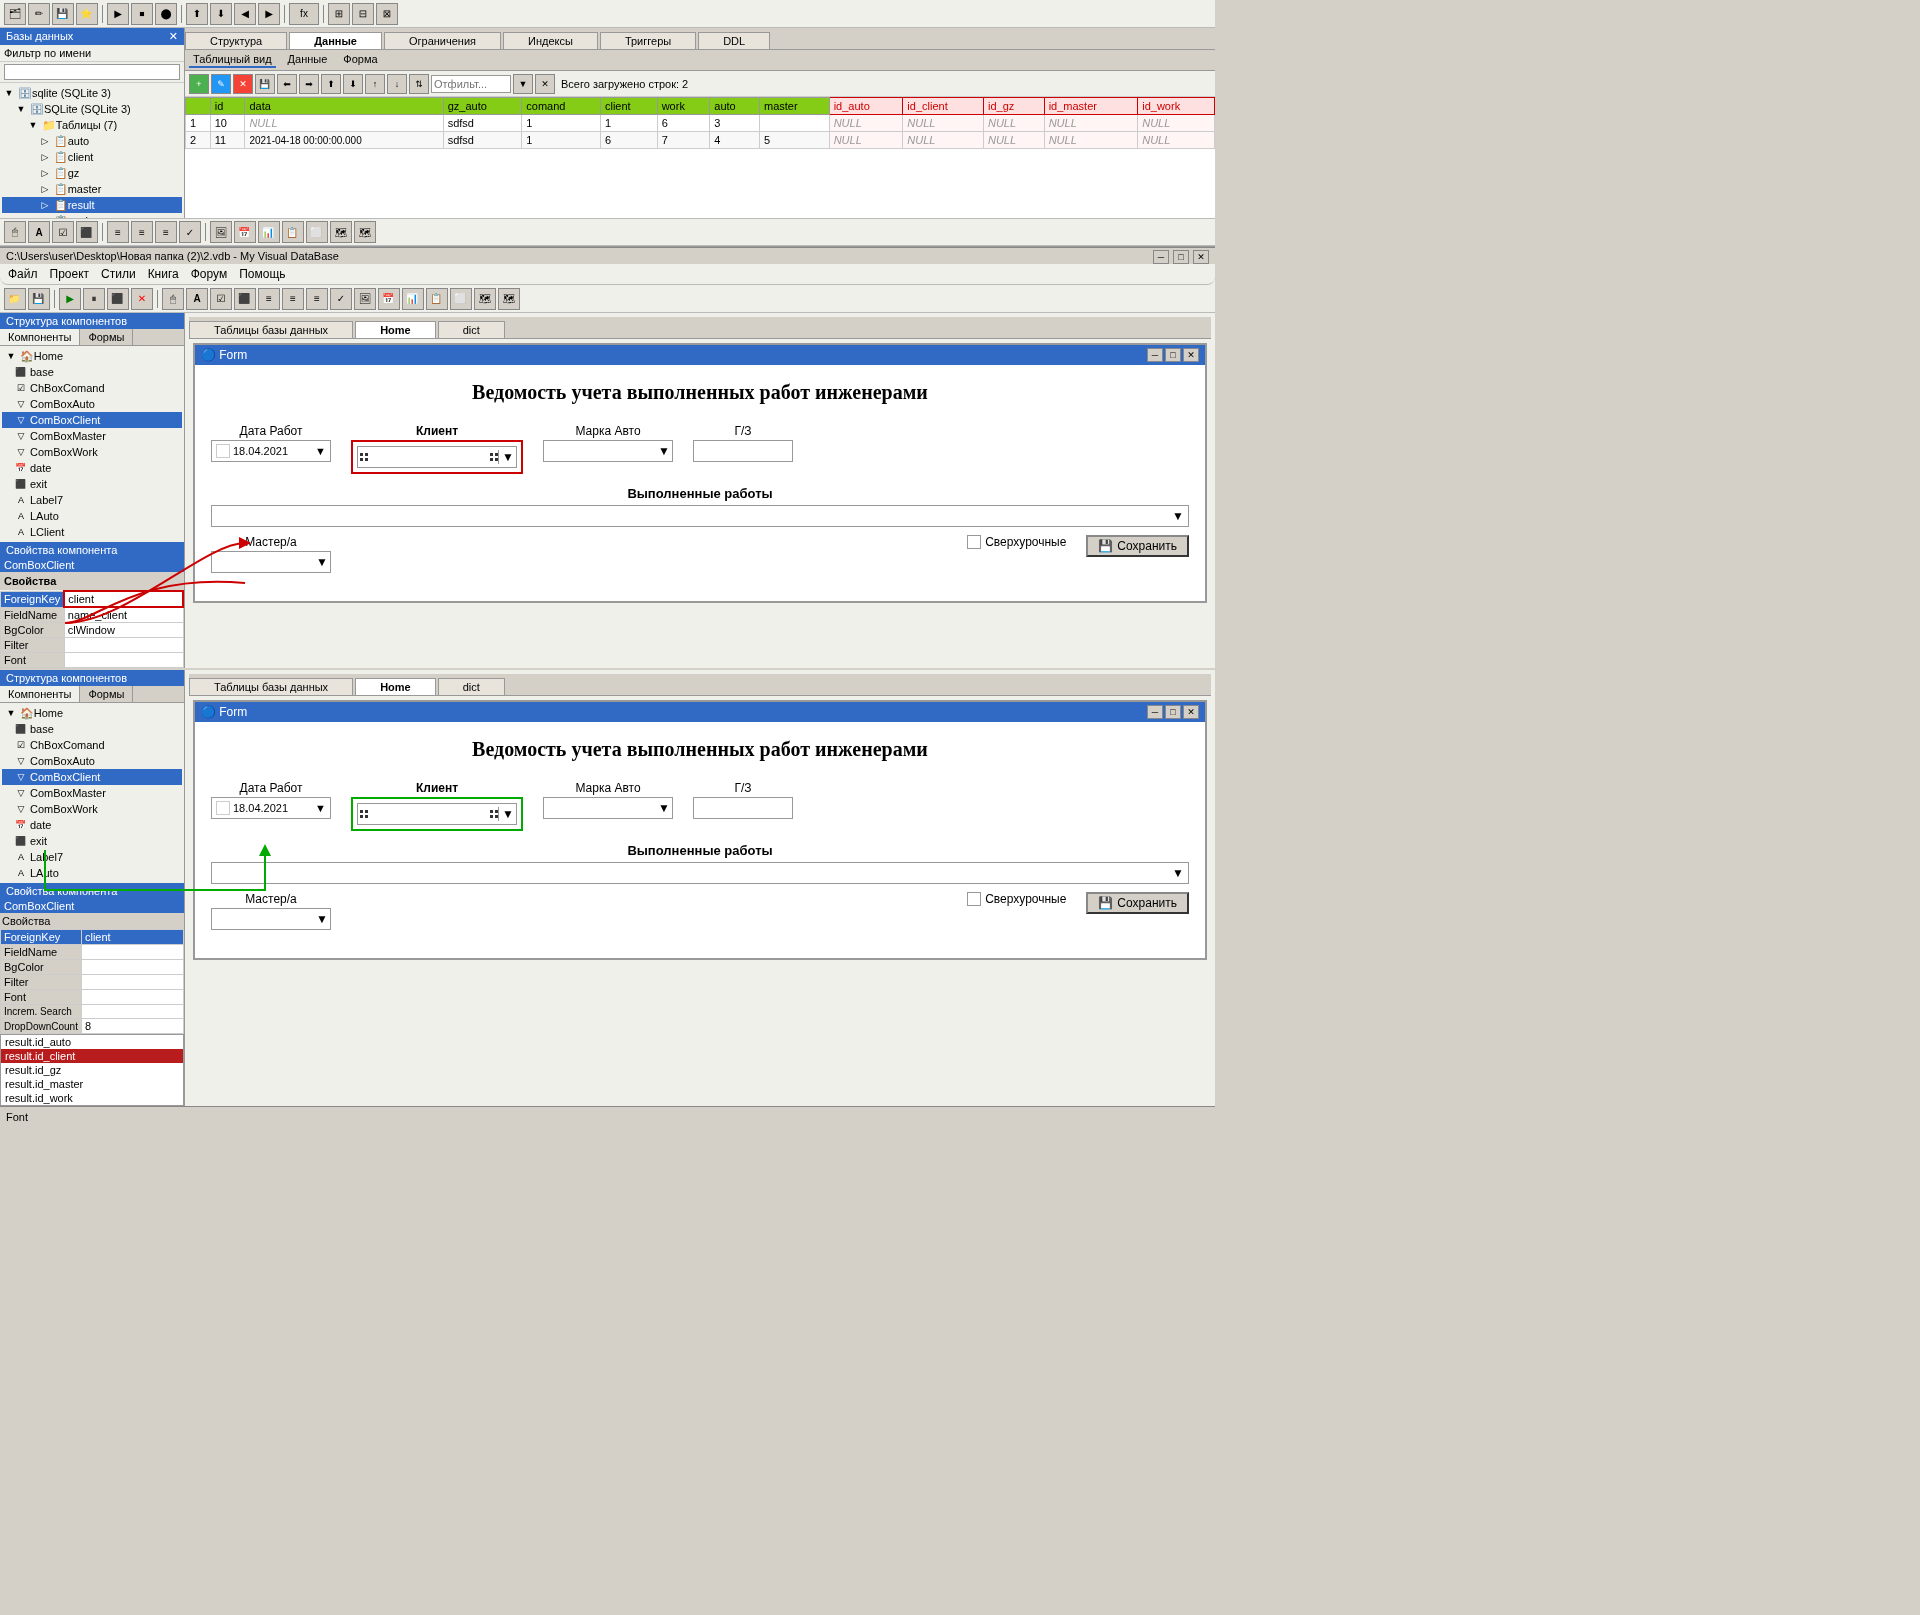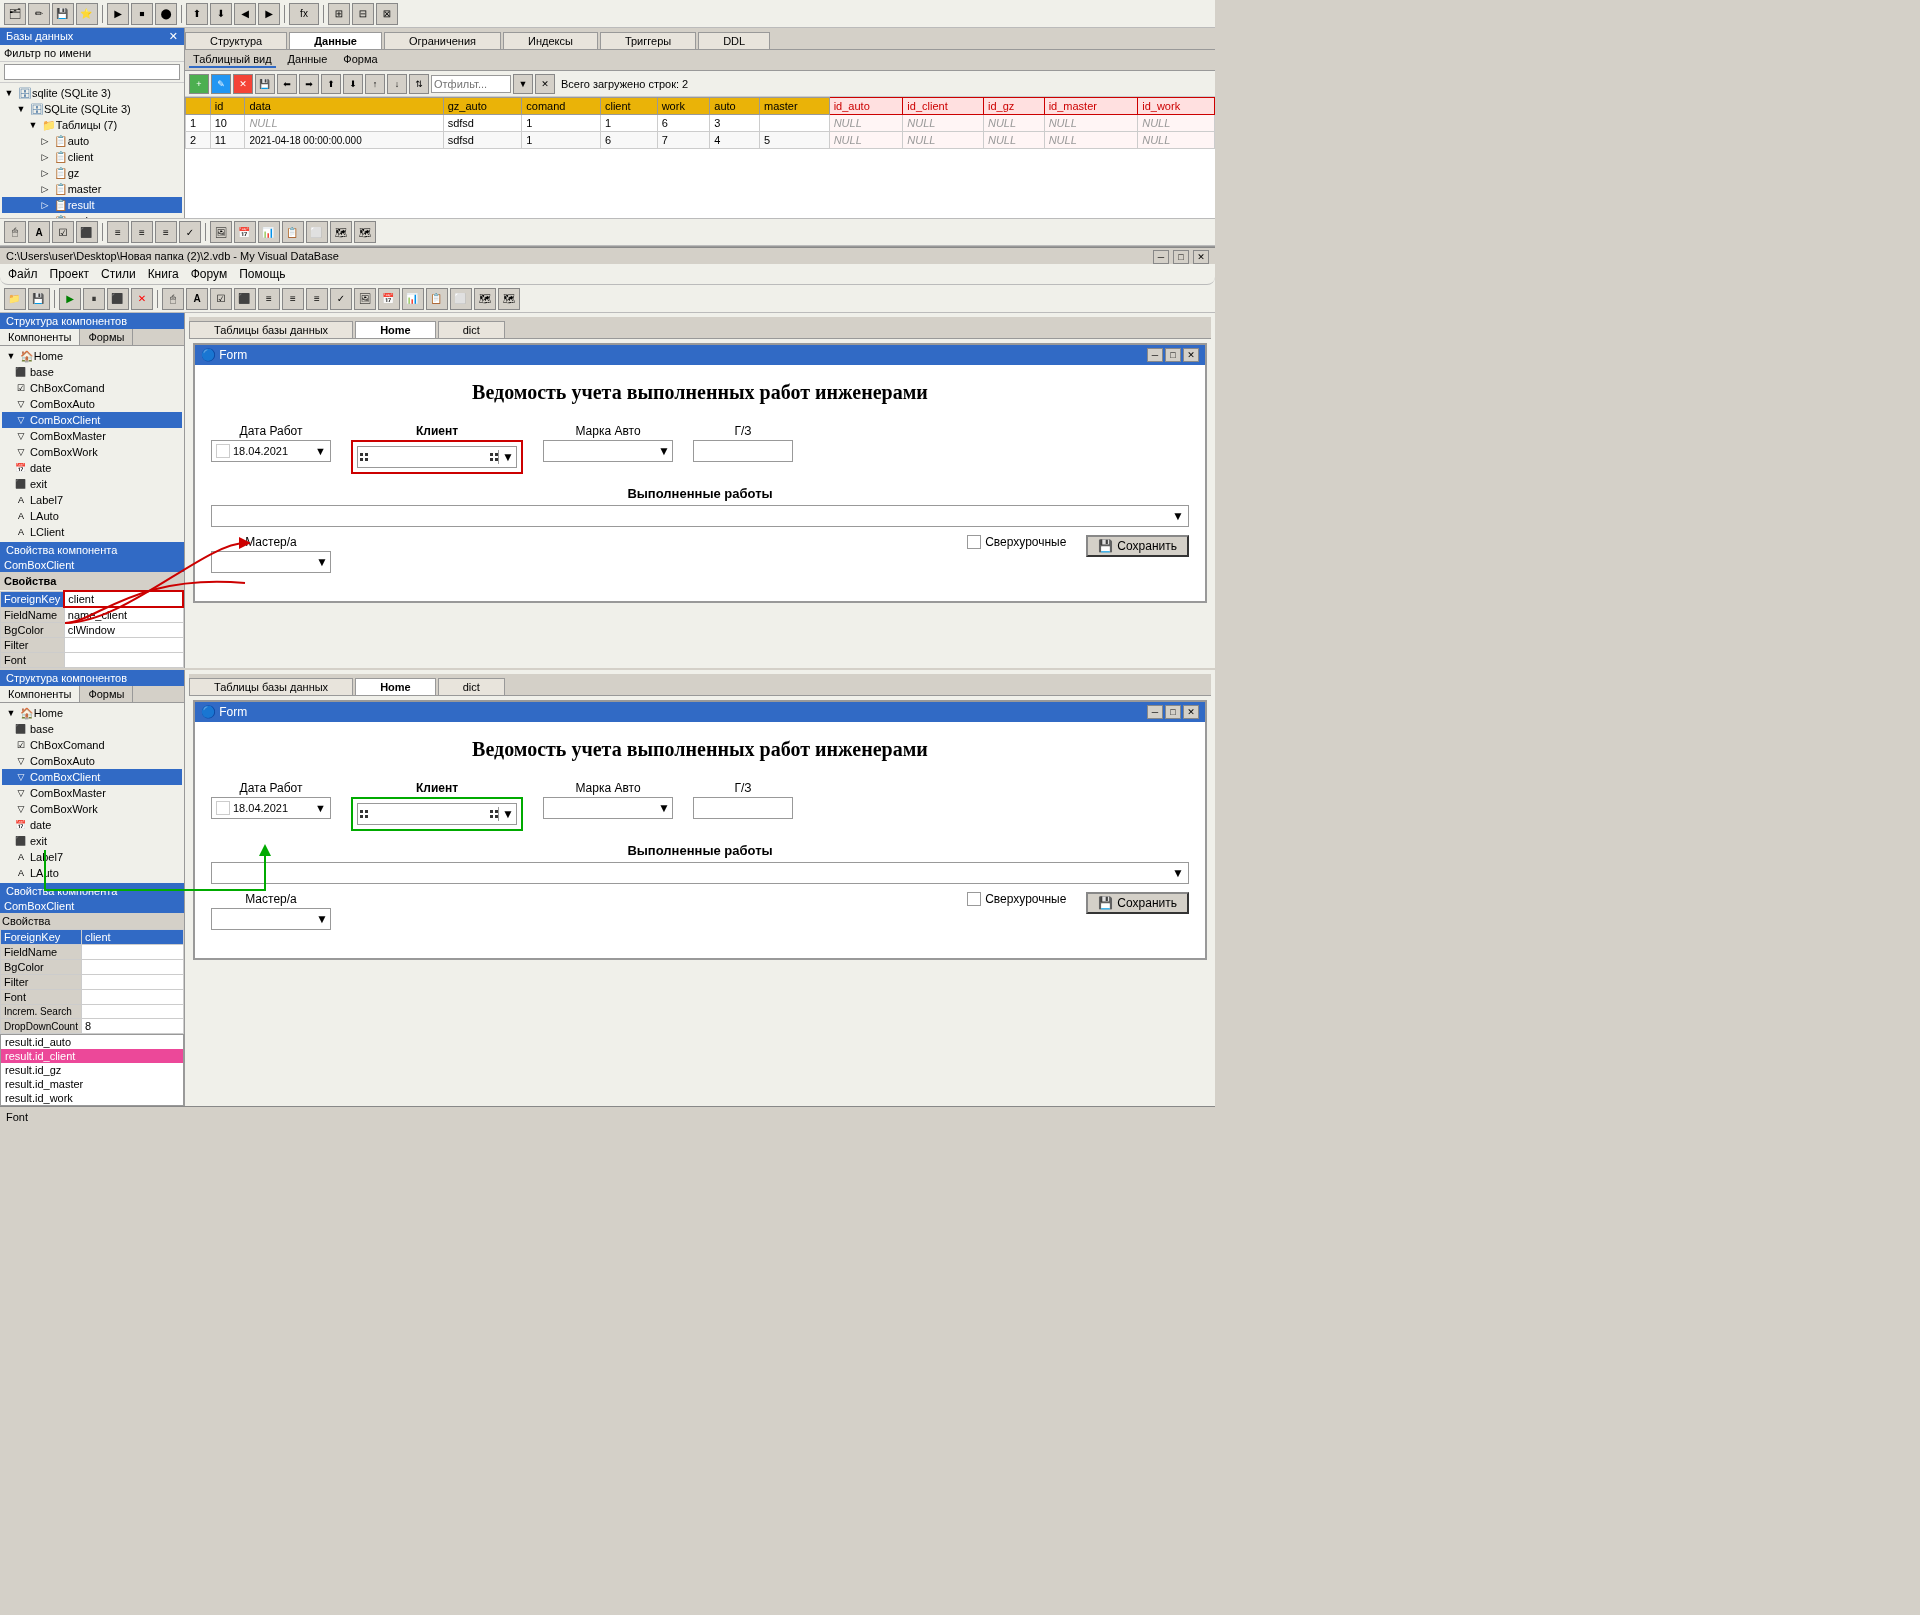--- a/index.html
+++ b/index.html
@@ -35,21 +35,21 @@
     .sub-tabs { display: flex; background: #d4d0c8; border-bottom: 1px solid #999; padding: 2px 4px; gap: 8px; font-size: 11px; }
     .sub-tab { cursor: pointer; padding: 1px 4px; }
     .sub-tab.active { border-bottom: 2px solid #316ac5; }
 
     .grid-toolbar { display: flex; align-items: center; padding: 2px 4px; background: #f0f0ea; border-bottom: 1px solid #ccc; gap: 2px; height: 26px; }
     .grid-btn { width: 20px; height: 20px; background: #d4d0c8; border: 1px solid #888; display: flex; align-items: center; justify-content: center; cursor: pointer; font-size: 9px; }
     .filter-field { width: 80px; height: 18px; font-size: 11px; border: 1px solid #999; padding: 0 2px; }
     .total-label { font-size: 11px; margin-left: 4px; }
 
     .data-table { width: 100%; border-collapse: collapse; font-size: 11px; }
-    .data-table th { background: #eab308; border: 1px solid #999; padding: 2px 4px; text-align: left; font-weight: normal; }
+    .data-table th { background: #84cc16; border: 1px solid #999; padding: 2px 4px; text-align: left; font-weight: normal; }
     .data-table td { border: 1px solid #ccc; padding: 2px 4px; }
     .data-table tr:nth-child(even) { background: #f8f8f8; }
     .null-text { color: #999; font-style: italic; }
 
     
     .window-instance { background: #f0f0ea; position: relative; margin-bottom: 0; }
     .window-title-controls { display: flex; gap: 2px; }
     .win-ctrl { width: 16px; height: 14px; background: #d4d0c8; border: 1px solid #888; display: flex; align-items: center; justify-content: center; font-size: 9px; cursor: pointer; color: #000; }
 
     
@@ -84,21 +84,21 @@
     .form-heading { text-align: center; font-size: 20px; font-weight: bold; margin-bottom: 20px; font-family: 'Times New Roman', serif; }
     .form-row { display: flex; gap: 20px; margin-bottom: 12px; align-items: flex-start; }
     .form-field-group { display: flex; flex-direction: column; }
     .form-field-label { font-size: 12px; margin-bottom: 2px; text-align: center; }
     .form-date-input { display: flex; align-items: center; border: 1px solid #999; background: white; height: 22px; padding: 0 4px; font-size: 11px; }
     .section-label { text-align: center; font-weight: bold; font-size: 13px; margin: 8px 0 4px; }
     .form-checkbox { display: flex; align-items: center; gap: 4px; }
     .form-save-btn { background: #d4d0c8; border: 2px outset #888; padding: 2px 10px; font-size: 12px; cursor: pointer; display: flex; align-items: center; gap: 4px; }
     .dropdown-menu { background: white; border: 1px solid #999; font-size: 11px; }
     .dropdown-item { padding: 1px 4px; cursor: pointer; }
-    .dropdown-item.selected { background: #ec4899; color: white; }
+    .dropdown-item.selected { background: #b91c1c; color: white; }
 
     
     .status-bar { display: flex; align-items: center; background: #d4d0c8; border-top: 1px solid #888; padding: 1px 6px; font-size: 11px; height: 20px; }
 
     
     .path-bar { background: #d4d0c8; padding: 2px 6px; font-size: 11px; border-top: 1px solid #888; }
   </style>
 </head>
 <body>
 

